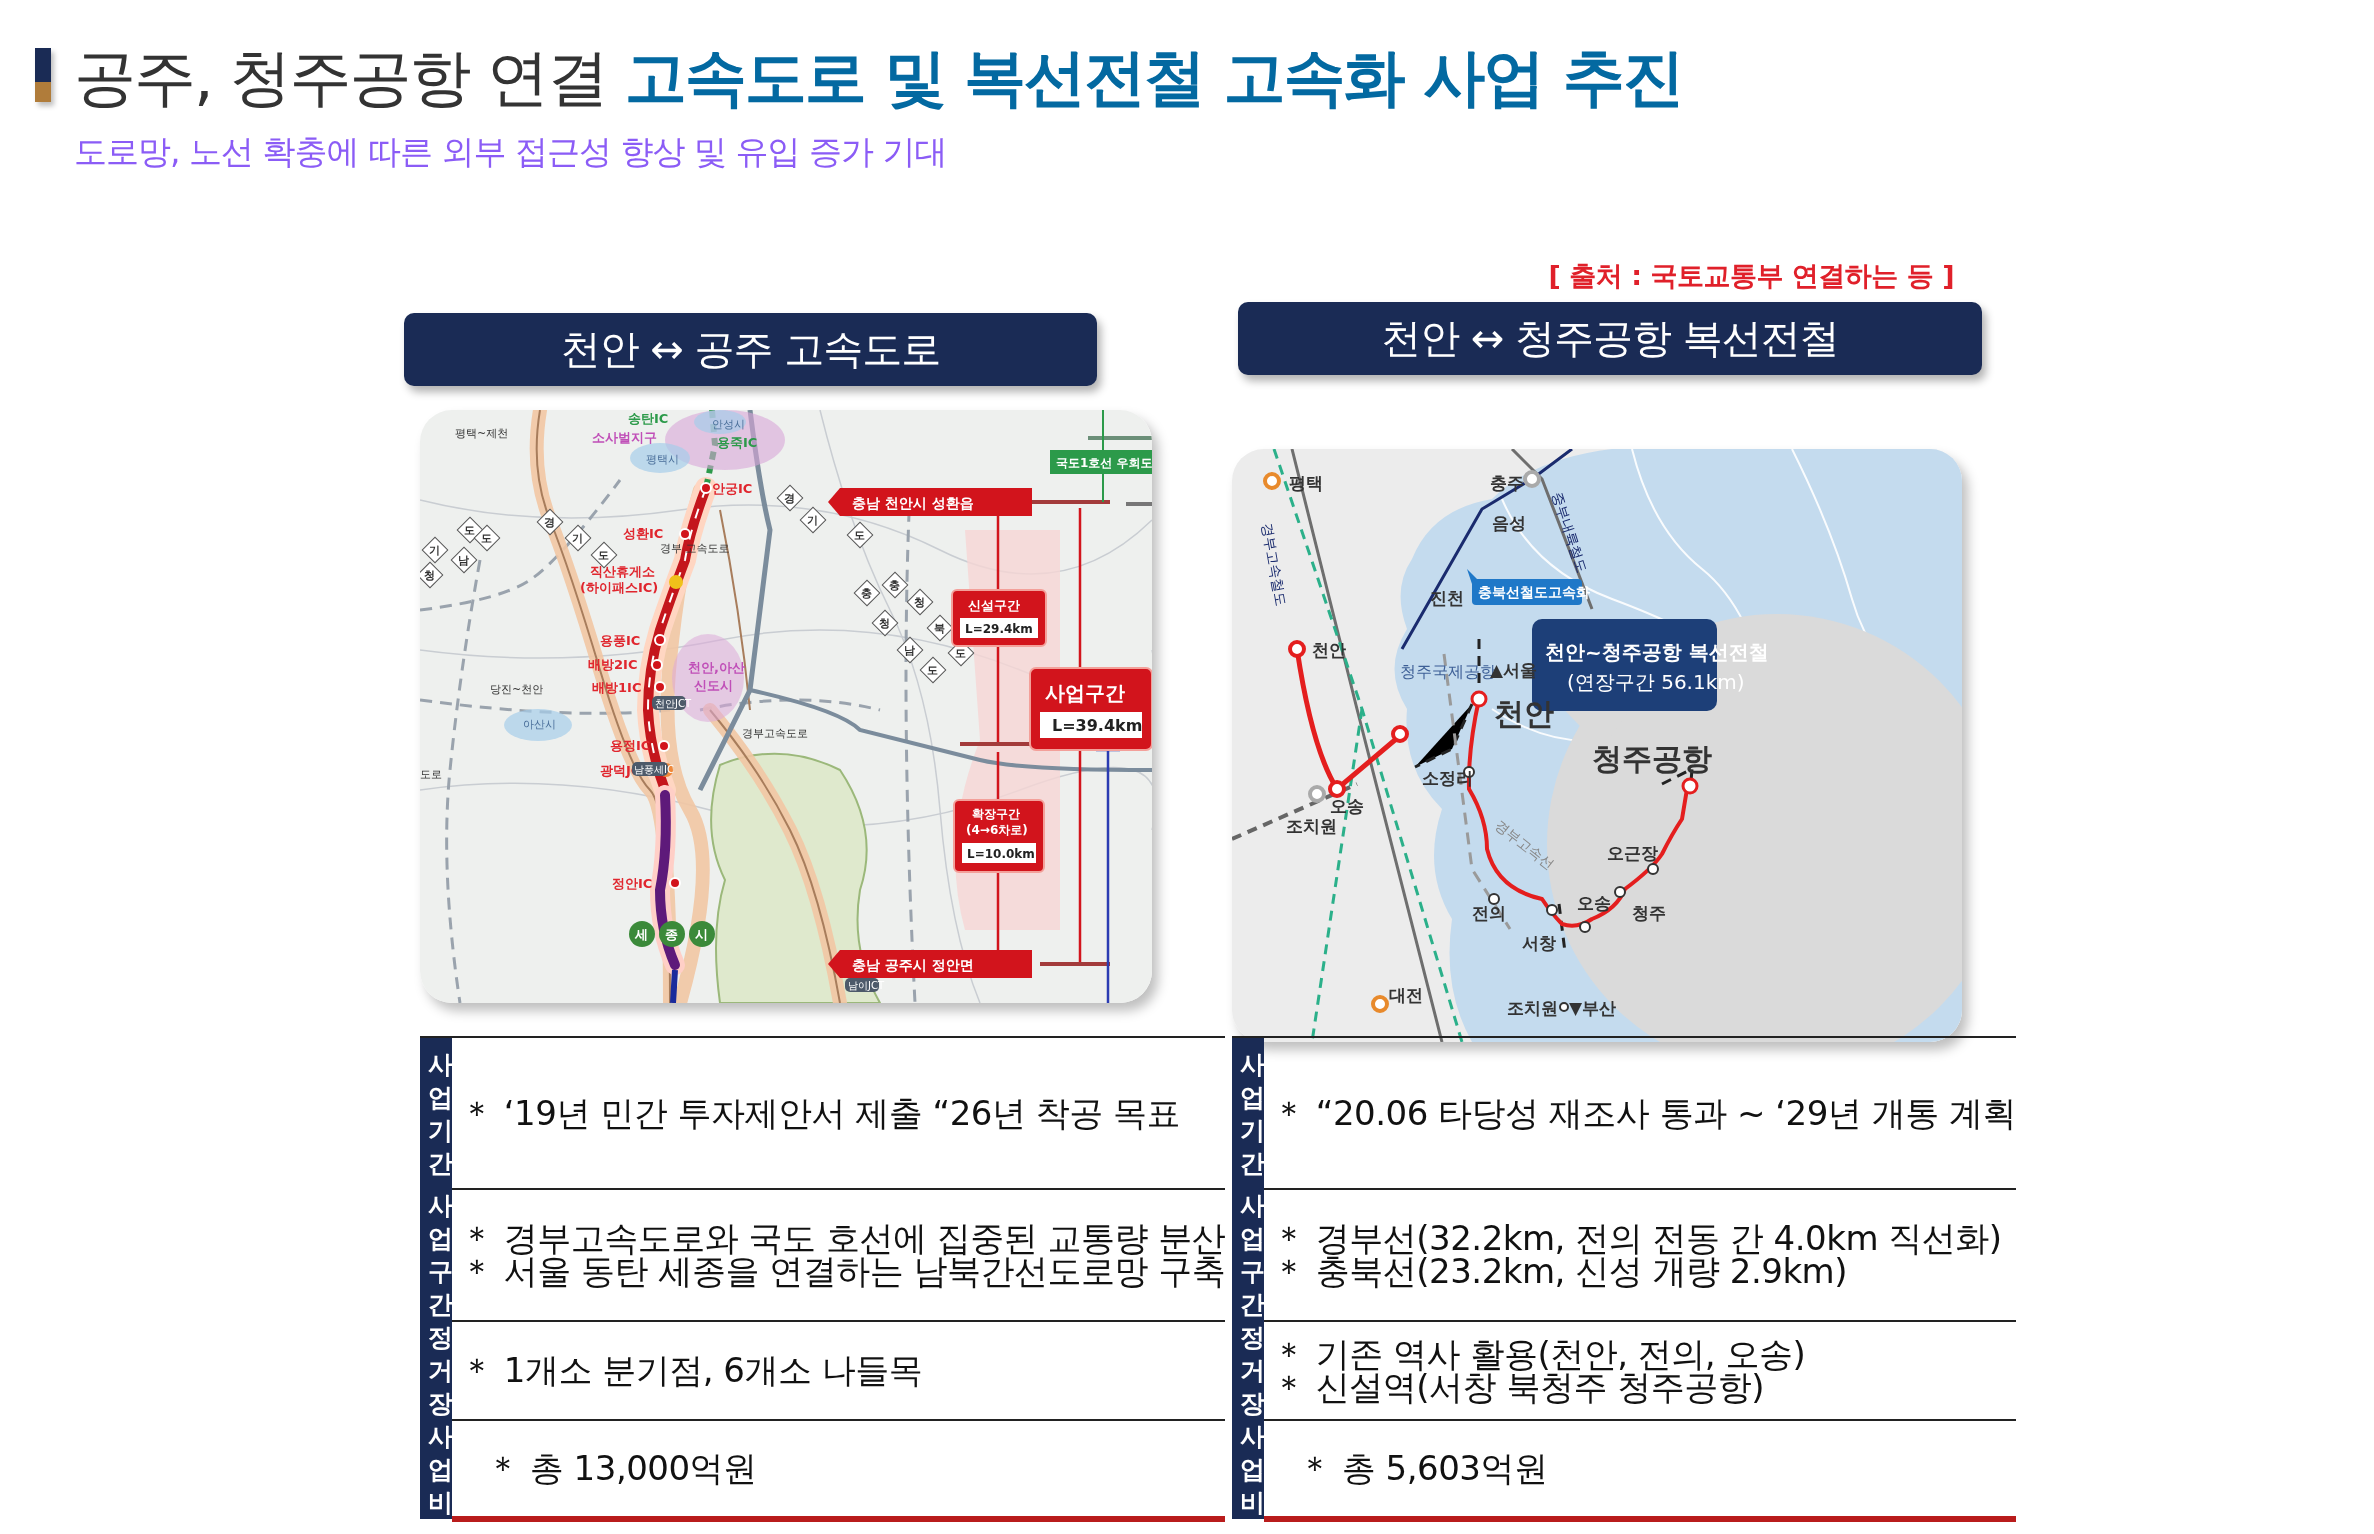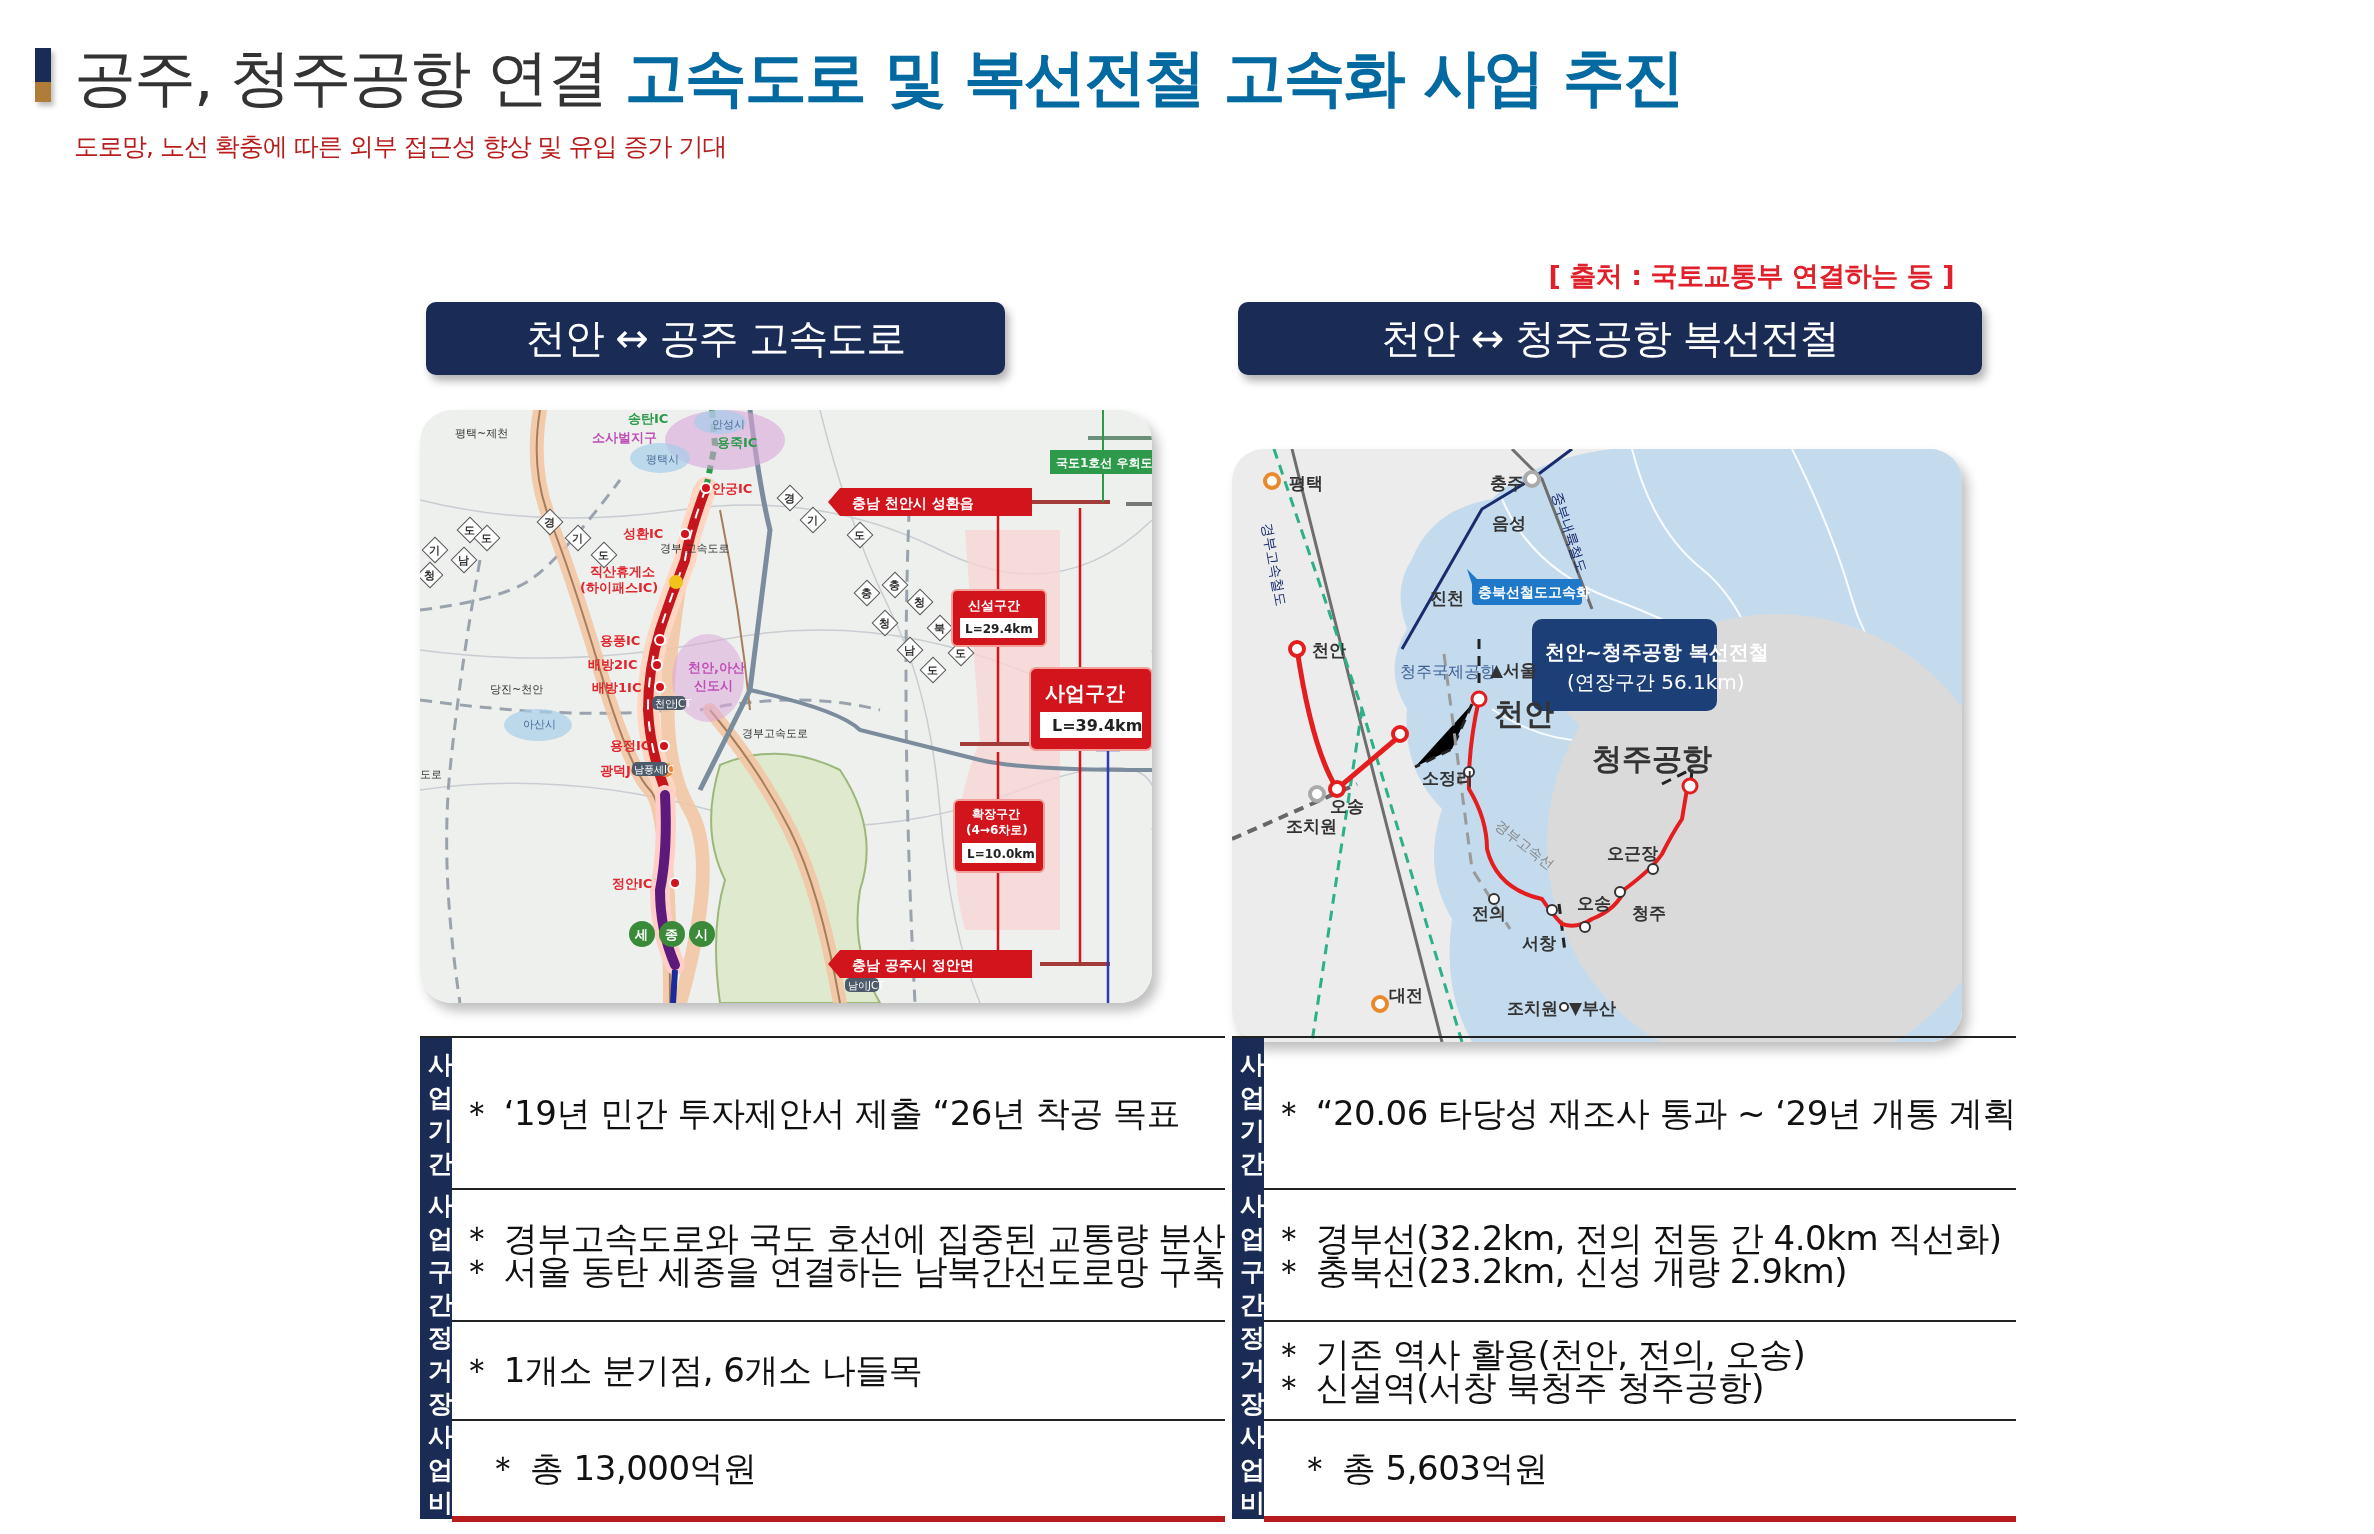--- a/index.html
+++ b/index.html
@@ -6,21 +6,21 @@
   body { width:2374px; height:1534px; position:relative; overflow:hidden;
          font-family:"DejaVu Sans","Liberation Sans",sans-serif; color:#222; }
   .accent-bar { position:absolute; left:35px; top:48px; width:16px; height:54px;
                 box-shadow:3px 4px 5px rgba(0,0,0,0.25); }
   .accent-bar .top { height:34px; background:#1a2b55; }
   .accent-bar .bot { height:20px; background:#b07c3a; }
   .title { position:absolute; left:74px; top:38px; font-size:62px; letter-spacing:-2px;
            white-space:nowrap; line-height:80px; }
   .title .light { color:#333; font-weight:normal; }
   .title .bold { color:#0369a1; font-weight:bold; }
-  .subtitle { position:absolute; left:74px; top:130px; font-size:25px; color:#b91c1c;
+  .subtitle { position:absolute; left:74px; top:130px; font-size:33px; color:#8b5cf6;
               letter-spacing:-1px; white-space:nowrap; }
   .source-note { position:absolute; right:420px; top:258px; font-size:27px; font-weight:bold;
                  color:#e0202a; white-space:nowrap; letter-spacing:-0.5px; }
   .section-header { position:absolute; top:302px; height:73px; background:#1a2b55; border-radius:10px;
                     color:#fff; font-size:40px; display:flex; align-items:center; justify-content:center;
                     box-shadow:4px 6px 8px rgba(0,0,0,0.3); letter-spacing:-1px; white-space:nowrap; }
   .map-frame { position:absolute; top:410px; height:593px; border-radius:32px; overflow:hidden;
                box-shadow:6px 8px 12px rgba(0,0,0,0.25); }
   .map-frame svg { display:block; width:100%; height:100%; }
   .info-table { position:absolute; top:1036px; border-collapse:collapse; }
@@ -39,21 +39,21 @@
 <div class="accent-bar">
   <div class="top"></div>
     <div class="bot"></div>
 </div>
 <div class="title">
   <span class="light">공주, 청주공항 연결 </span><span class="bold">고속도로 및 복선전철 고속화 사업 추진</span>
 </div>
 <div class="subtitle">도로망, 노선 확충에 따른 외부 접근성 향상 및 유입 증가 기대</div>
 <div class="source-note">[ 출처 : 국토교통부 연결하는 등 ]</div>
 
-<div class="section-header" style="left:426px;width:579px;">천안 ↔ 공주 고속도로</div>
+<div class="section-header" style="left:404px;width:693px;margin-top:11px;">천안 ↔ 공주 고속도로</div>
 <div class="section-header" style="left:1238px;width:744px;">천안 ↔ 청주공항 복선전철</div>
 
 <div class="map-frame" style="left:420px;width:732px;">
   <svg viewBox="0 0 732 593" xmlns="http://www.w3.org/2000/svg" font-family="DejaVu Sans, sans-serif">
     <rect width="732" height="593" fill="#eef0ee"></rect>
 
     <g stroke="#c9cdd2" stroke-width="1.5" fill="none">
       <path d="M0 90 Q120 120 260 100 T520 140 T732 110"></path>
       <path d="M0 240 Q150 260 300 230 T600 260 T732 240"></path>
       <path d="M0 380 Q140 360 290 400 T600 380 T732 420"></path>

